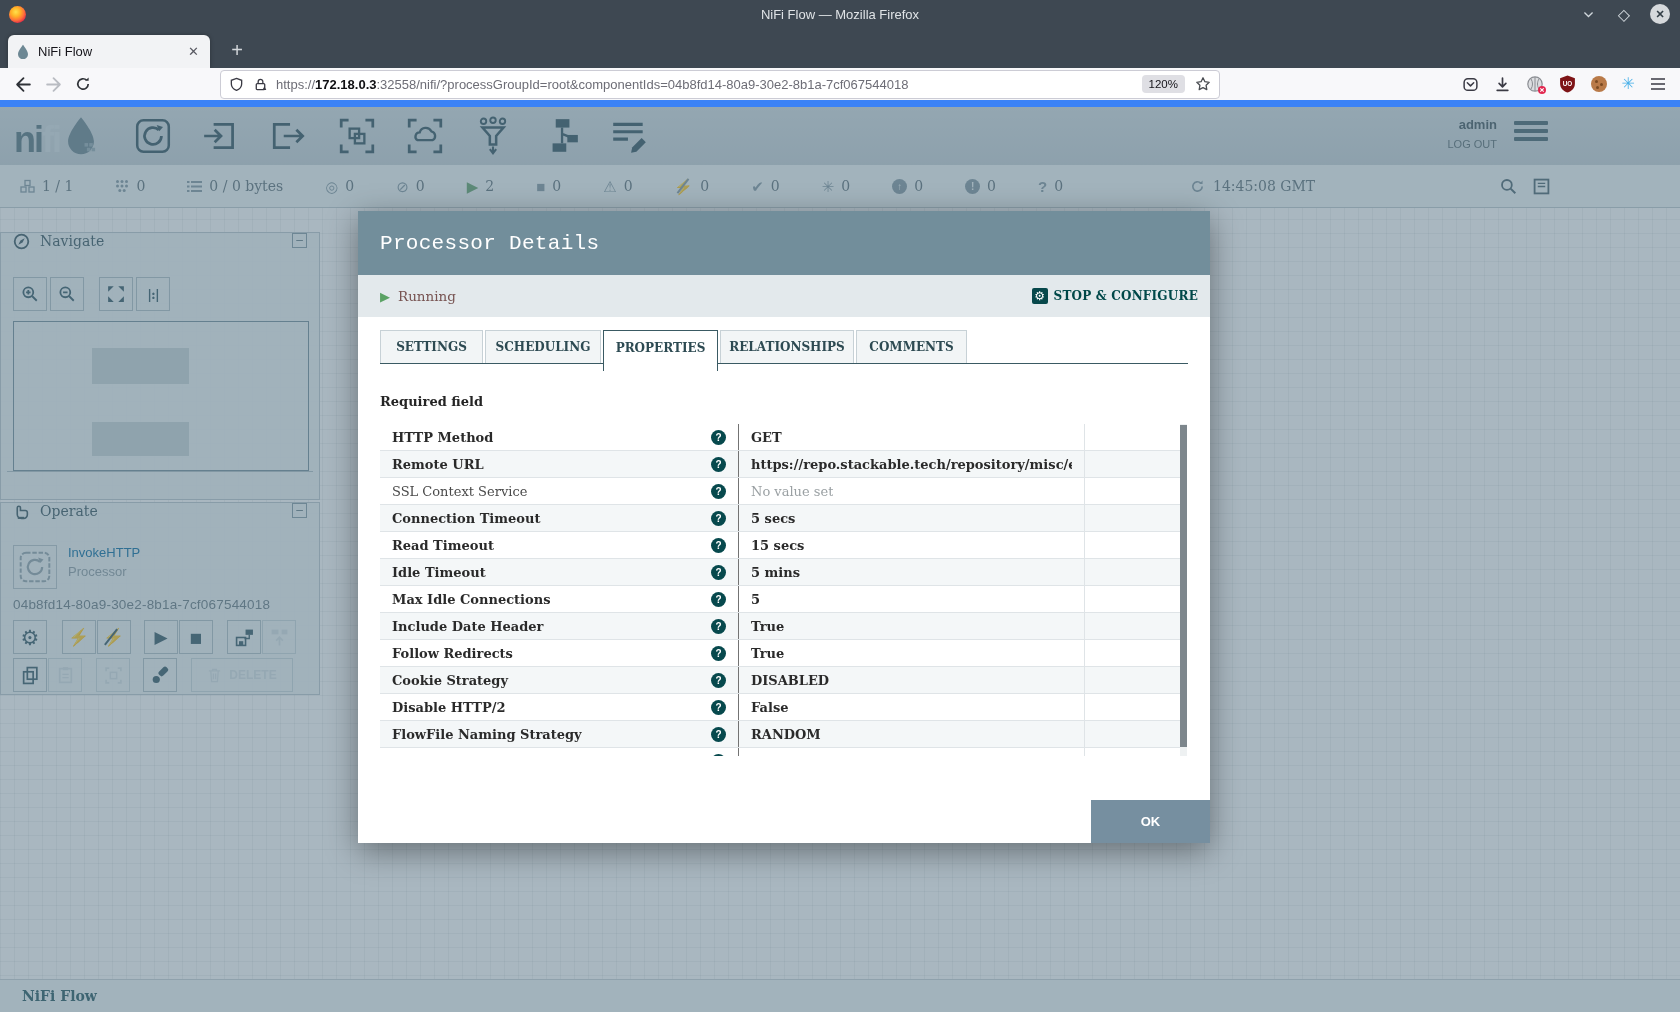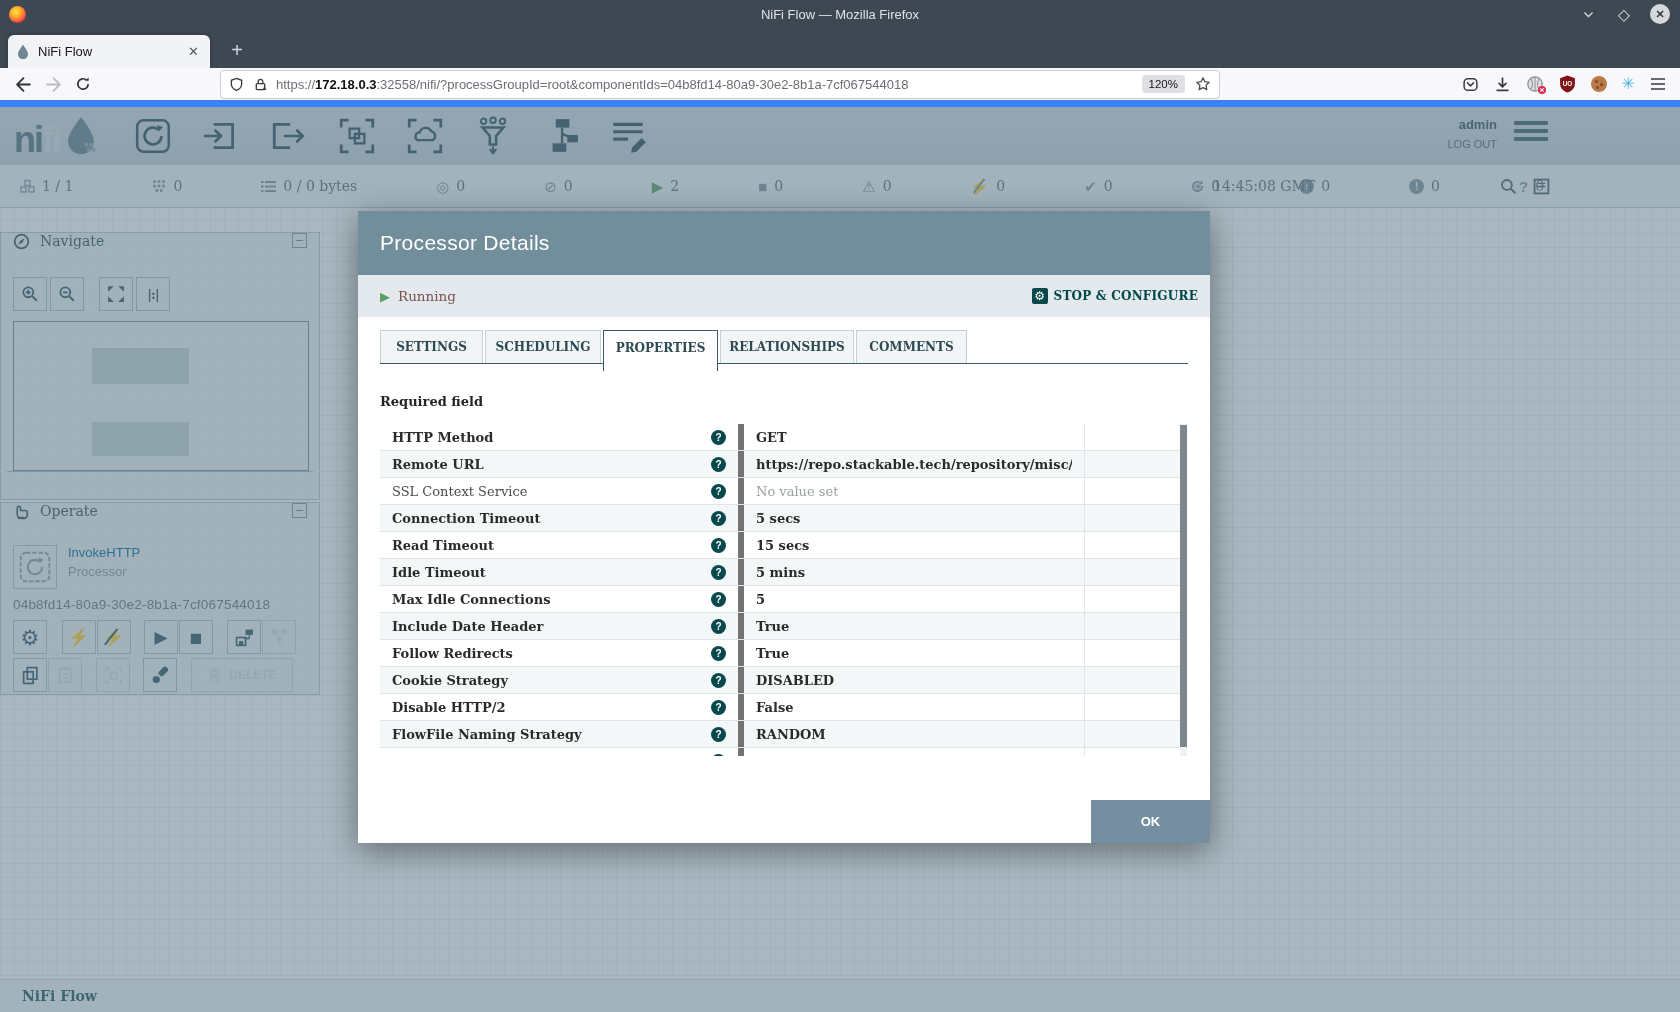--- a/index.html
+++ b/index.html
@@ -52,21 +52,21 @@
   .logo-ni { font-size:36px; font-weight:bold; color:#51707c; letter-spacing:-2px; line-height:.9; }
   .logo-fi { font-size:36px; font-weight:bold; color:#cfdbe0; letter-spacing:-2px; line-height:.9; }
   .comp-icons { display:flex; gap:26px; margin-left:34px; color:#2c4e5c; }
   .comp-icons .ci { width:42px; height:42px; display:flex; align-items:center; justify-content:center; }
   .hdr-user { position:absolute; right:183px; top:10px; text-align:right; }
   .hdr-user .u1 { font-size:13px; font-weight:bold; color:#3c525c; }
   .hdr-user .u2 { font-size:11px; color:#52676f; margin-top:6px; }
   .hdr-menu { position:absolute; right:132px; top:14px; width:34px; }
   .hdr-menu i { display:block; height:4px; background:#3f5e6b; margin-bottom:4px; border-radius:1px; }
 
-  .nifi-status { position:absolute; left:0; top:58px; width:100%; height:43px; background:#e9f0f2; border-bottom:1px solid rgba(90,115,128,.35); display:flex; align-items:center; padding-left:20px;gap:37px; }
+  .nifi-status { position:absolute; left:0; top:58px; width:100%; height:43px; background:#e9f0f2; border-bottom:1px solid rgba(90,115,128,.35); display:flex; align-items:center; padding-left:20px; }
   .sb-item { display:flex; align-items:center; gap:7px; margin-right:42px; }
   .sb-ico { color:#7e95a1; font-size:15px; line-height:1; position:relative; display:inline-flex; align-items:center; justify-content:center; }
   .sb-ico.green { color:#5f9e6b; }
   .sb-val { font-family:"DejaVu Serif", serif; font-size:14px; color:#5a6e78; white-space:nowrap; }
   .sb-circle { width:15px; height:15px; border-radius:50%; background:#7e95a1; color:#e9f0f2; font-size:10px; font-weight:bold; display:inline-flex; align-items:center; justify-content:center; }
   .slash { position:absolute; left:7px; top:-2px; width:2px; height:18px; background:currentColor; transform:rotate(38deg); }
   .sb-time { position:absolute; left:1190px; display:flex; align-items:center; gap:8px; }
   .sb-tools { position:absolute; left:1500px; display:flex; align-items:center; gap:16px; color:#44606c; }
 
   .panel { position:absolute; left:0; width:320px; background:rgba(228,237,240,.92); border:1px solid #b4c3ca; }
@@ -93,21 +93,21 @@
   .op-del { position:absolute; width:102px; height:34px; border:1px solid #c3d2d8; color:#cfdbe0; display:flex; align-items:center; justify-content:center; gap:7px; font-size:12px; font-weight:bold; }
   .glyph20 { font-size:21px; line-height:1; }
   .glyph17 { font-size:17px; line-height:1; }
 
   .nifi-footer { position:absolute; left:0; bottom:0; width:100%; height:33px; background:#e9f0f2; border-top:1px solid #c2cdd2; display:flex; align-items:center; }
   .crumb { font-family:"DejaVu Serif", serif; font-weight:bold; font-size:14px; color:#20545f; margin-left:22px; }
 
   
   .dialog { position:absolute; left:358px; top:104px; width:852px; height:632px; background:#fff; z-index:60; box-shadow:0 8px 30px rgba(0,0,0,.40); }
   .dlg-header { height:64px; background:#728e9b; display:flex; align-items:center; }
-  .dlg-title { font-family:Liberation Sans, sans-serif; font-size:21px; color:#fff; margin-left:22px; letter-spacing:.3px; }
+  .dlg-title { font-family:Liberation Mono, monospace; font-size:21px; color:#fff; margin-left:22px; letter-spacing:.3px; }
   .dlg-status { height:42px; background:#e3e9ec; display:flex; align-items:center; padding:0 12px 0 22px; }
   .run-tri { color:#5aa264; font-size:13px; margin-right:8px; line-height:1; }
   .run-label { font-family:"DejaVu Serif", serif; font-size:13.5px; color:#775351; }
   .dlg-action { margin-left:auto; display:flex; align-items:center; gap:6px; color:#004849; }
   .act-ico { width:16px; height:16px; background:#07484b; color:#fff; border-radius:2px; font-size:12px; display:flex; align-items:center; justify-content:center; }
   .act-label { font-family:"DejaVu Serif", serif; font-size:12px; font-weight:bold; letter-spacing:.2px; }
   .dlg-body { position:relative; padding:0 22px; }
 
   .dtabs { position:relative; height:41px; margin-top:13px; display:flex; gap:2px; }
   .dtabs::after { content:""; position:absolute; left:0; right:0; top:33px; height:1px; background:#3a5a63; z-index:1; }
@@ -119,21 +119,21 @@
 
   .ptable { margin-top:15px; width:807px; font-family:"DejaVu Serif", serif; }
   .thead { height:33px; background:#728e9b; display:flex; align-items:center; color:#fff; font-size:13.5px; font-weight:bold; }
   .th-prop { width:358px; padding-left:12px; }
   .th-val { padding-left:12px; }
   .tbody { position:relative; height:332px; overflow:hidden; }
   .trow { display:flex; height:27px; align-items:center; border-bottom:1px solid #dfe4e7; background:#fff; }
   .trow:nth-child(even) { background:#f4f7f8; }
   .tcell { height:100%; display:flex; align-items:center;text-align:center; }
   .tcell.prop { width:358px; padding:0 12px; }
-  .tcell.val { width:346px; padding:0 12px; border-left:6px solid #737373; }
+  .tcell.val { width:346px; padding:0 12px; border-left:1px solid #737373; }
   .tcell.extra { width:96px; border-left:1px solid #dfe4e7; }
   .pname { font-size:13px; color:#4a4a4a; }
   .pname.req { font-weight:bold; color:#2a2a2a; }
   .help { margin-left:auto; width:15px; height:15px; border-radius:50%; background:#07494d; color:#fff; font-size:10px; font-weight:bold; display:flex; align-items:center; justify-content:center; font-family:"Liberation Sans",sans-serif; }
   .vtext { font-size:13px; font-weight:bold; color:#2a2a2a; white-space:nowrap; overflow:hidden; }
   .vtext.unset { font-weight:normal; color:#9aa0a3; }
   .vscroll { position:absolute; right:0; top:0; width:7px; height:100%; background:#eef1f2; }
   .vthumb { position:absolute; left:0; top:1px; width:7px; height:322px; background:#7d868c; }
   .ok-btn { position:absolute; right:0; bottom:0; width:119px; height:43px; background:#768fa0; color:#fff; font-size:13px; font-weight:bold; display:flex; align-items:center; justify-content:center; }
 </style>

